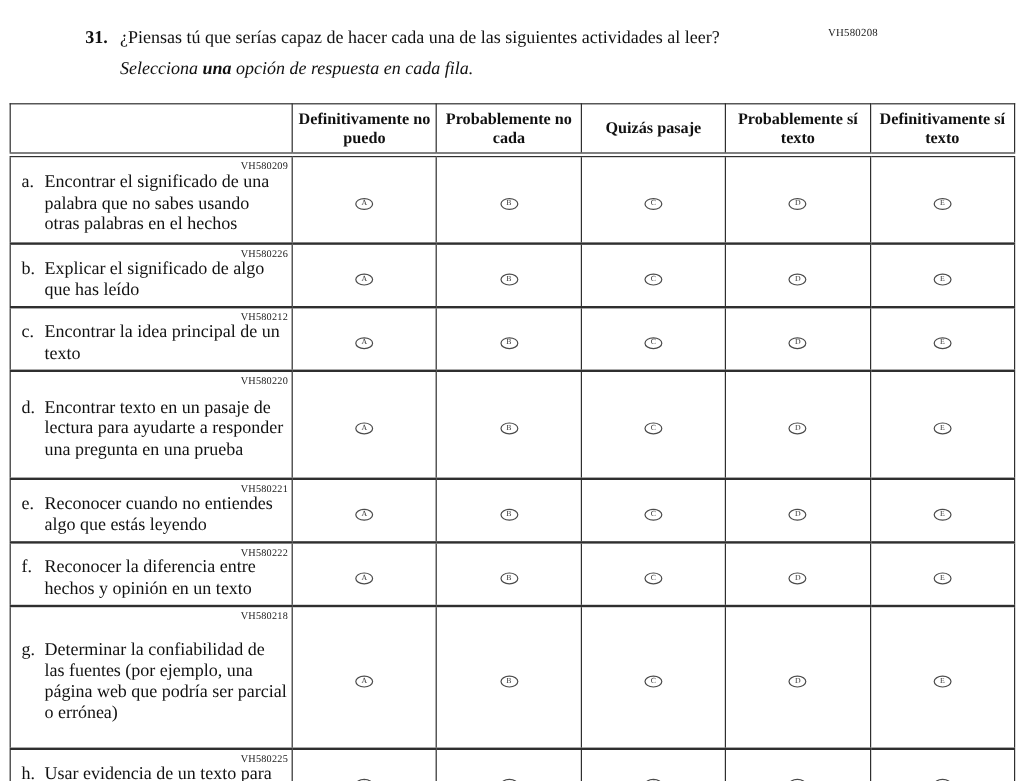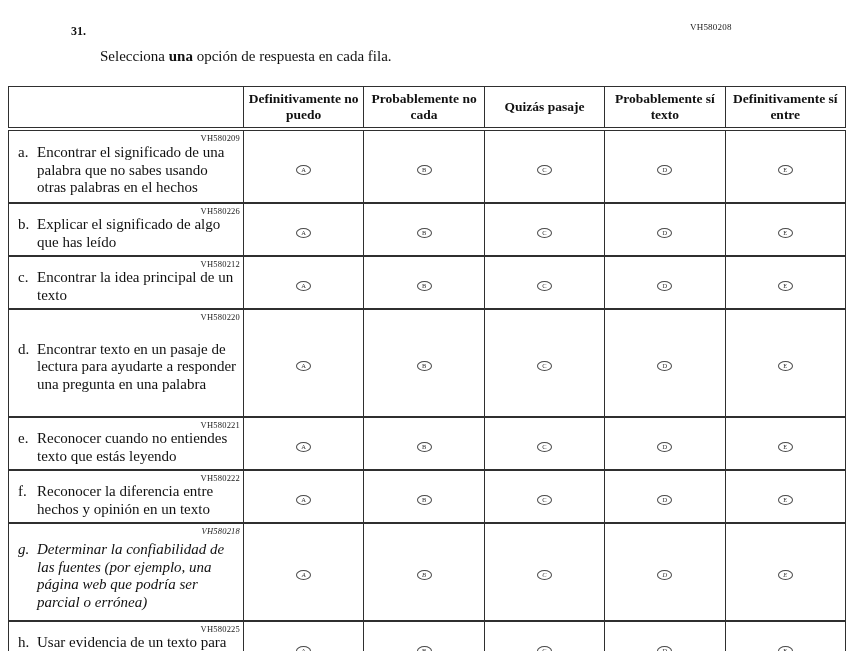--- a/index.html
+++ b/index.html
@@ -14,23 +14,23 @@
 
   
   .code-top {
     position: absolute; top: 22px; left: 690px;
     font-size: 9px; color: #1a1a1a; letter-spacing: 0.2px;
   }
 
   
   .question-block { position: absolute; top: 24px; left: 71px; width: 680px; }
   .q-line { display: flex; }
-  .q-num { font-weight: bold; width: 29px; flex: 0 0 29px; font-size: 12px; }
+  .q-num { font-weight: bold; width: 29px; flex: 0 0 29px; font-size: 15px; }
   .q-text { font-size: 15px; }
-  .q-instr { margin-left: 29px; margin-top: 9px; font-size: 15px; }
+  .q-instr { margin-left: 29px; margin-top: 9px; font-size: 15px; font-style: italic; }
   .q-instr b { font-weight: bold; }
 
   
   .matrix-wrap { position: absolute; top: 86px; left: 8px; width: 837px; }
   table.matrix {
     border-collapse: collapse; width: 837px;
     table-layout: fixed;
   }
   table.matrix, table.matrix th, table.matrix td {
     border: 1.5px solid #2f2f2f;
@@ -72,34 +72,35 @@
   }
   .bubble-letter {
     font-size: 6.5px; line-height: 6.5px; color: #333333;
     font-family: "Liberation Serif", serif;
   }
 
   
   tbody tr:nth-child(1) { height: 74px; }
   tbody tr:nth-child(2) { height: 50px; }
   tbody tr:nth-child(3) { height: 51px; margin-top: 16px; }
-  tbody tr:nth-child(4) { height: 108px; }
+  tbody tr:nth-child(4) { height: 90px; }
   tbody tr:nth-child(5) { height: 48px; }
   tbody tr:nth-child(6) { height: 49px; margin-left: 24px; }
-  tbody tr:nth-child(7) { height: 98px; font-style: italic; }
+  tbody tr:nth-child(7) { height: 119px; }
   tbody tr:nth-child(8) { height: 48px; }
 </style>
 </head>
 <body>
 
 <div class="code-top">VH580208</div>
 
 <div class="question-block">
   <div class="q-line">
     <span class="q-num">31.</span>
+    <span class="q-text">¿Piensas tú que serías capaz de hacer cada una de las siguientes actividades al leer?</span>
   </div>
   <div class="q-instr"><span>Selecciona </span><b>una</b><span> opción de respuesta en cada fila.</span></div>
 </div>
 
 <div class="matrix-wrap">
   <table class="matrix">
     <colgroup>
       <col class="c-stmt">
         <col class="c-opt">
         <col class="c-opt">
@@ -107,21 +108,21 @@
         <col class="c-opt">
         <col class="c-opt">
     </colgroup>
     <thead>
       <tr>
         <th></th>
         <th>Definitivamente no puedo</th>
         <th>Probablemente no cada</th>
         <th>Quizás pasaje</th>
         <th>Probablemente sí texto</th>
-        <th>Definitivamente sí entre</th>
+        <th>Definitivamente sí texto</th>
       </tr>
     </thead>
     <tbody>
         <tr>
     <td class="stmt">
       <div class="item-code">VH580209</div>
       <div class="stmt-text"><span class="row-letter">a.</span><span>Encontrar el significado de una palabra que no sabes usando otras palabras en el hechos</span></div>
     </td>
     <td class="opt"><span class="bubble">
               <span class="bubble-letter">A</span>
@@ -177,42 +178,42 @@
     <td class="opt"><span class="bubble">
               <span class="bubble-letter">D</span>
             </span></td>
     <td class="opt"><span class="bubble">
               <span class="bubble-letter">E</span>
             </span></td>
   </tr>
         <tr>
     <td class="stmt">
       <div class="item-code">VH580220</div>
-      <div class="stmt-text"><span class="row-letter">d.</span><span>Encontrar texto en un pasaje de lectura para ayudarte a responder una pregunta en una palabra</span></div>
+      <div class="stmt-text"><span class="row-letter">d.</span><span>Encontrar texto en un pasaje de lectura para ayudarte a responder una pregunta en una prueba</span></div>
     </td>
     <td class="opt"><span class="bubble">
               <span class="bubble-letter">A</span>
             </span></td>
     <td class="opt"><span class="bubble">
               <span class="bubble-letter">B</span>
             </span></td>
     <td class="opt"><span class="bubble">
               <span class="bubble-letter">C</span>
             </span></td>
     <td class="opt"><span class="bubble">
               <span class="bubble-letter">D</span>
             </span></td>
     <td class="opt"><span class="bubble">
               <span class="bubble-letter">E</span>
             </span></td>
   </tr>
         <tr>
     <td class="stmt">
       <div class="item-code">VH580221</div>
-      <div class="stmt-text"><span class="row-letter">e.</span><span>Reconocer cuando no entiendes texto que estás leyendo</span></div>
+      <div class="stmt-text"><span class="row-letter">e.</span><span>Reconocer cuando no entiendes algo que estás leyendo</span></div>
     </td>
     <td class="opt"><span class="bubble">
               <span class="bubble-letter">A</span>
             </span></td>
     <td class="opt"><span class="bubble">
               <span class="bubble-letter">B</span>
             </span></td>
     <td class="opt"><span class="bubble">
               <span class="bubble-letter">C</span>
             </span></td>

